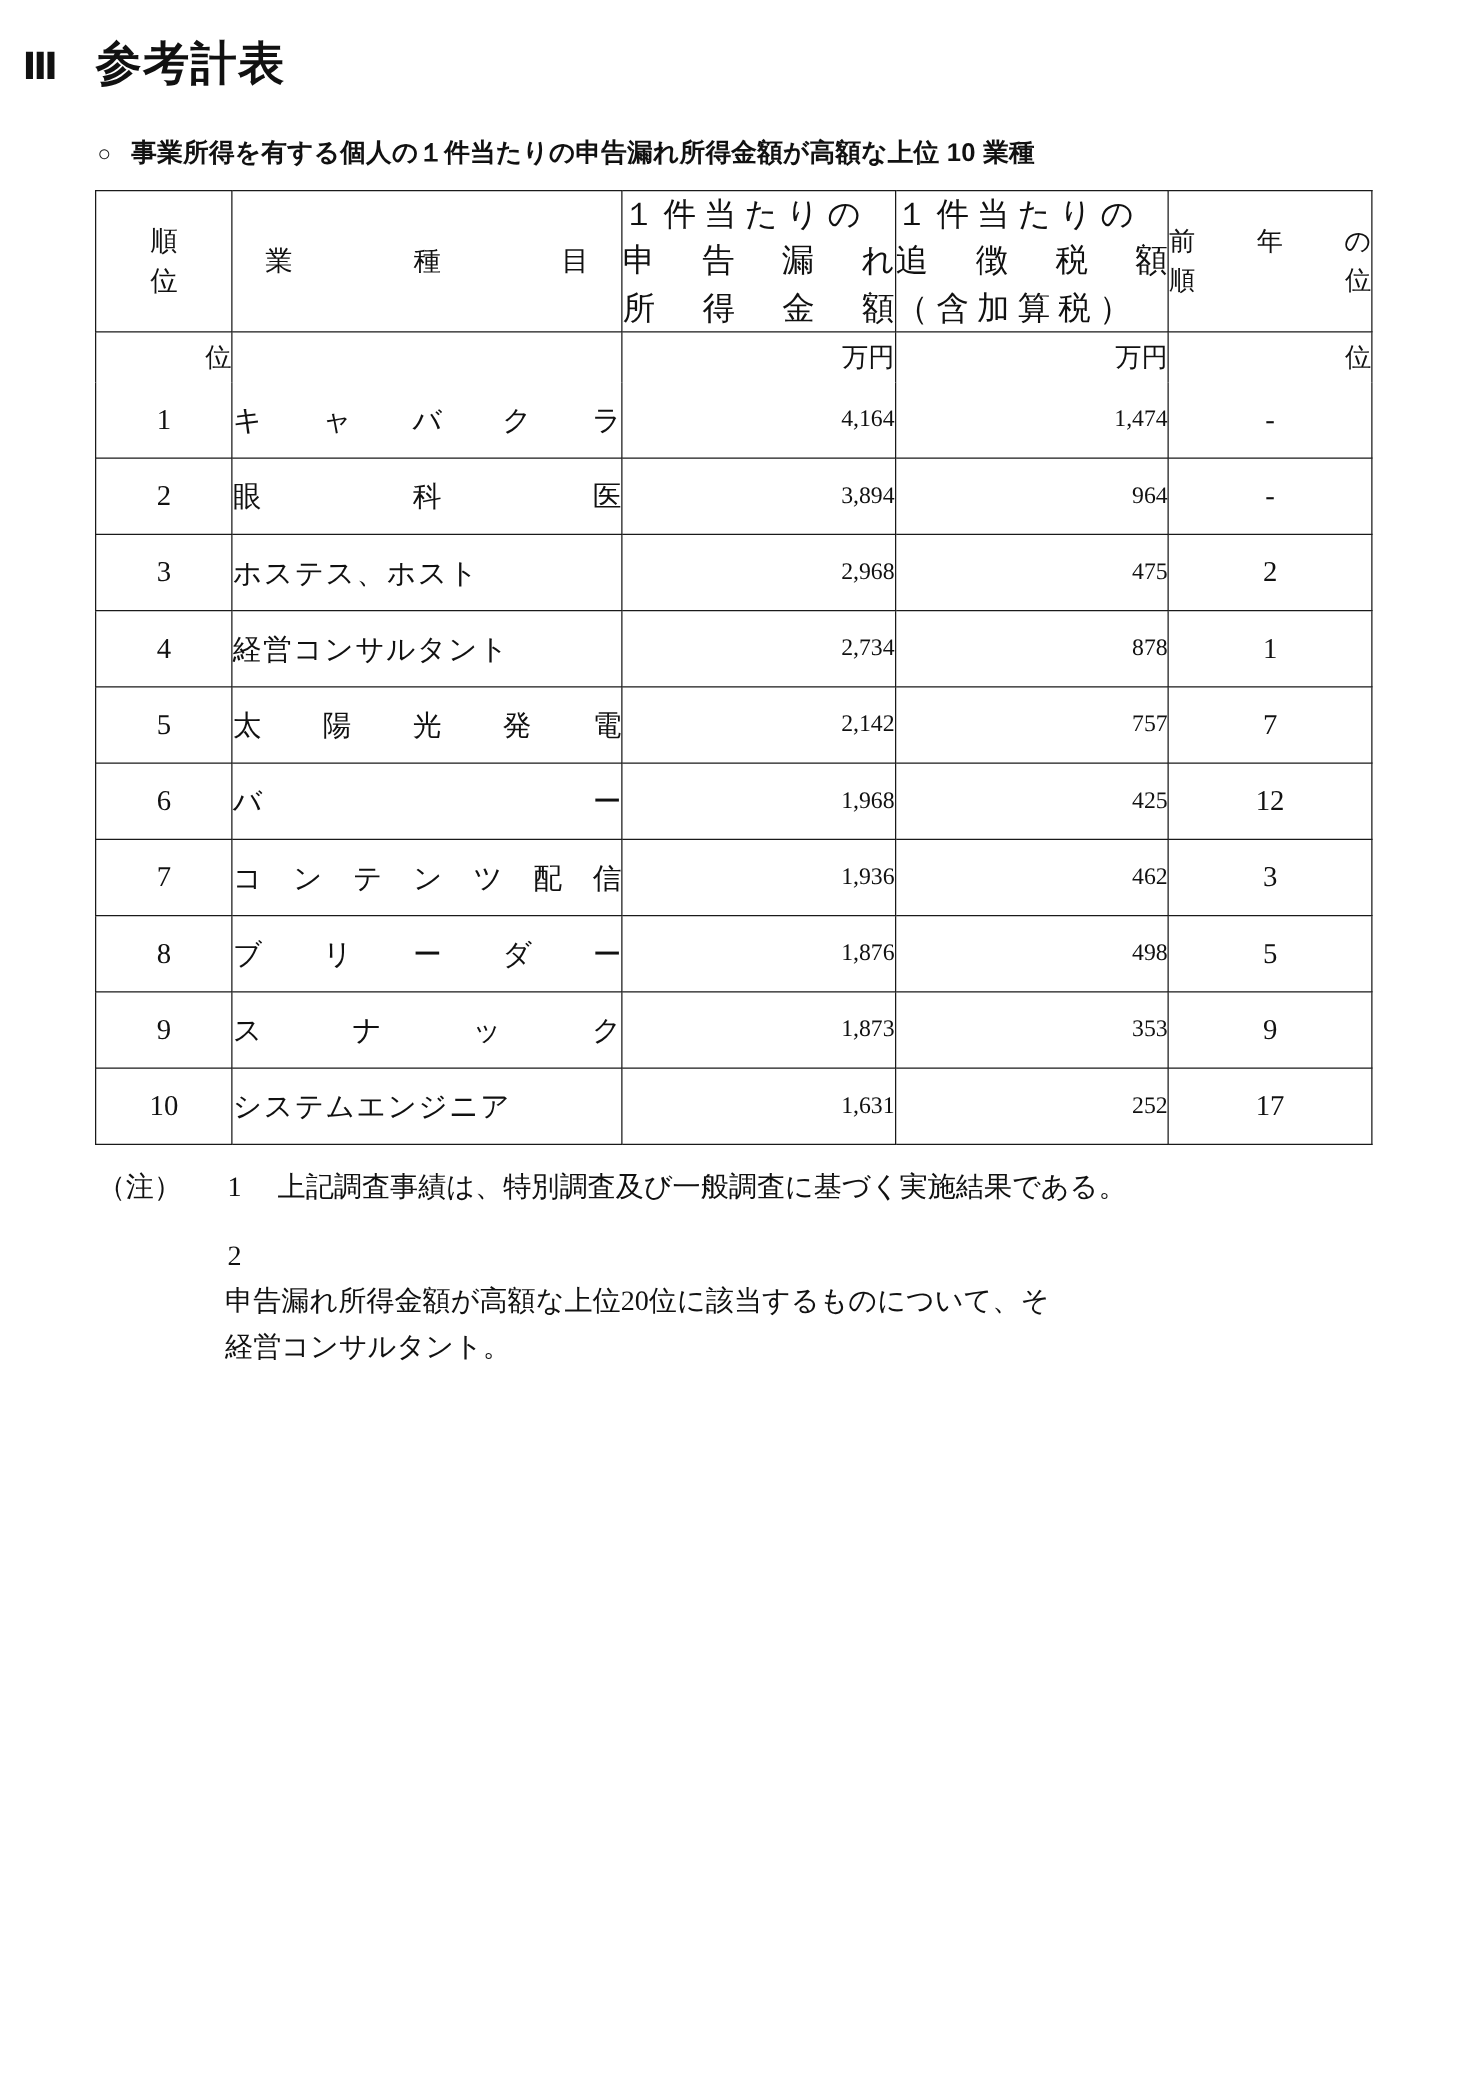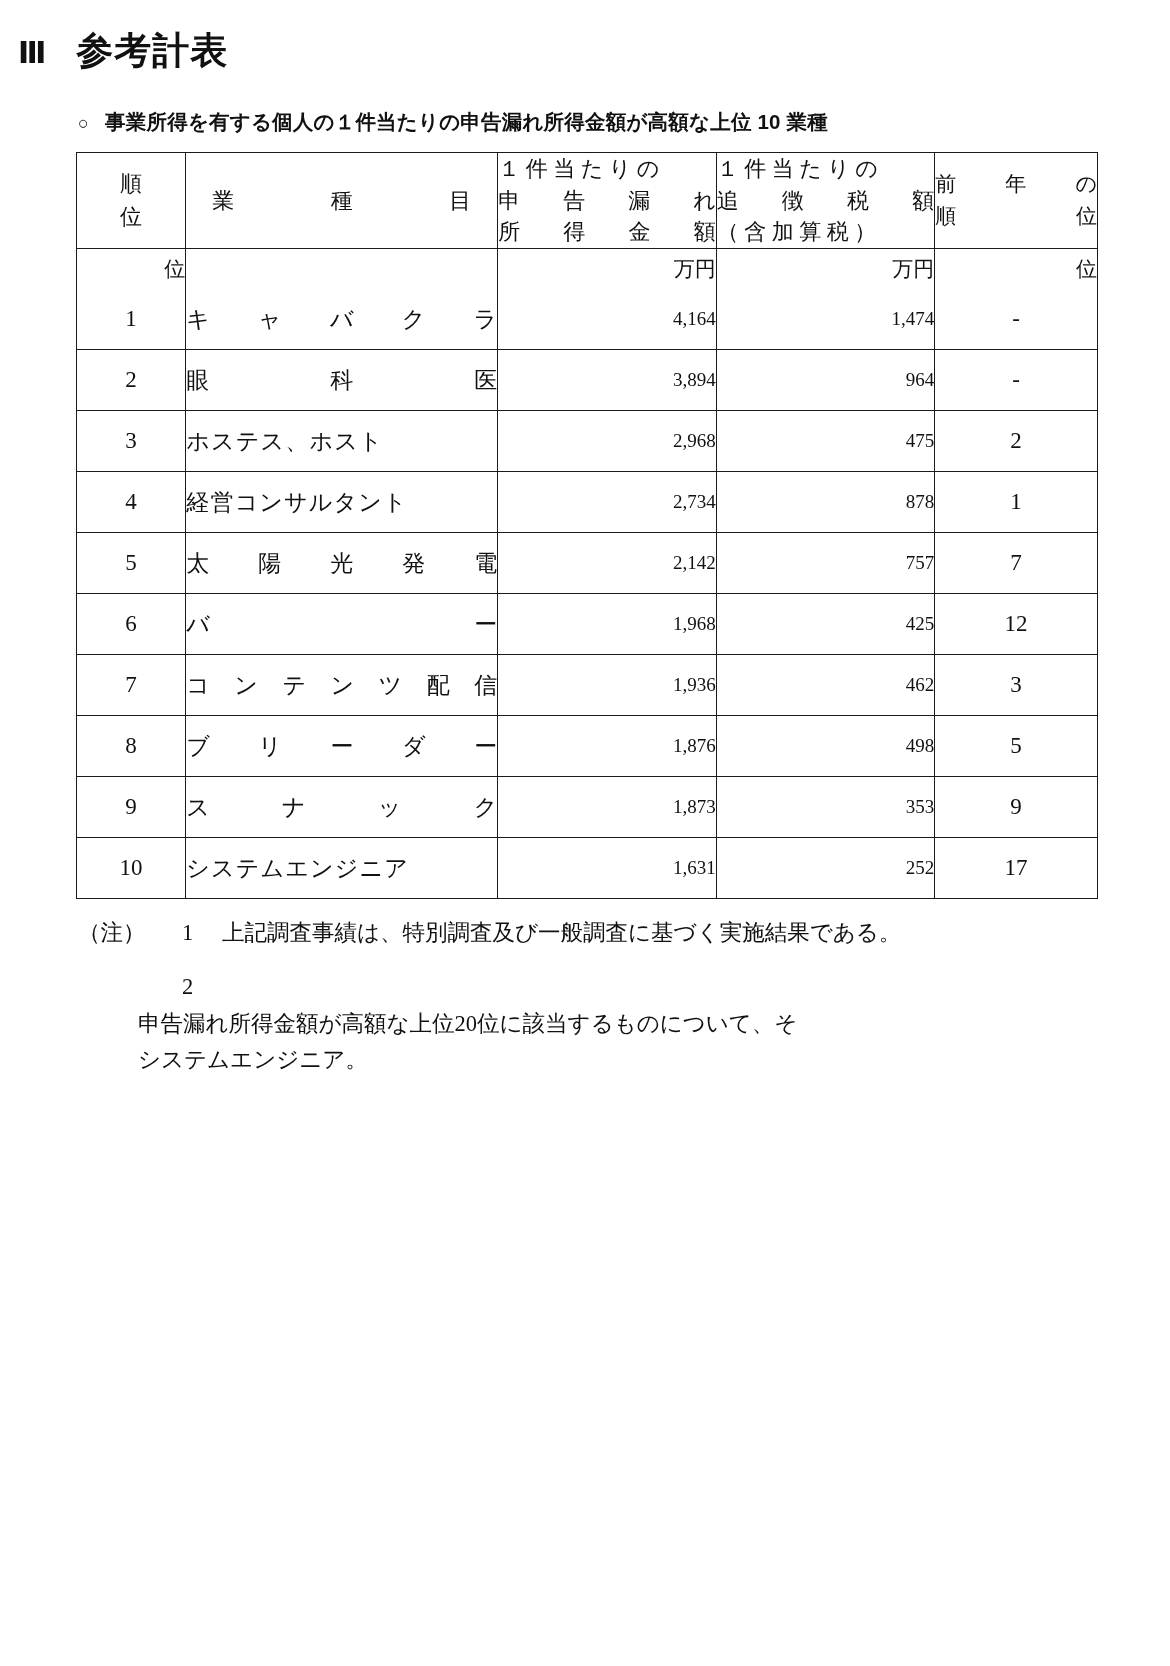--- a/index.html
+++ b/index.html
@@ -89,21 +89,21 @@
     font-size: 22px;
     letter-spacing: 0;
   }
   .hdr-name .spread {
     display: flex;
     justify-content: space-between;
     padding: 0 26px;
   }
 
   .hdr-multiline {
-    font-size: 22px;
+    font-size: 26px;
     line-height: 1.44;
     padding: 12px 8px 12px 8px;
     text-align: left;
     margin-top: 17px;
   }
   .hdr-multiline .ln {
     display: flex;
     justify-content: space-between;
   }
   .hdr-multiline .ln.plain {
@@ -178,21 +178,21 @@
     line-height: 1.62;
   }
   .note-line {
     display: flex;
     align-items: flex-start;
   }
   .note-label { width: 104px; flex: none; }
   .note-num   { width: 40px; flex: none; }
   .note-body  { flex: 1; }
   .note-2 { margin-top: 18px; }
-  .note-cont { margin-left: 60px; }
+  .note-cont { margin-left: 102px; }
 </style>
 </head>
 <body>
 
 <div class="page">
 
   <div class="section-heading">
     <span class="numeral">Ⅲ</span>
     <span>参考計表</span>
   </div>
@@ -405,16 +405,16 @@
     <div class="note-line">
       <span class="note-label">（注）</span>
       <span class="note-num">1</span>
       <span class="note-body">上記調査事績は、特別調査及び一般調査に基づく実施結果である。</span>
     </div>
     <div class="note-line note-2">
       <span class="note-label"></span>
       <span class="note-num">2</span>
     </div>
     <div class="note-cont">申告漏れ所得金額が高額な上位20位に該当するものについて、そ</div>
-    <div class="note-cont">システムエンジニア。</div>
+    <div class="note-cont">経営コンサルタント。</div>
   </div>
 
 </div>
 
 </body></html>

